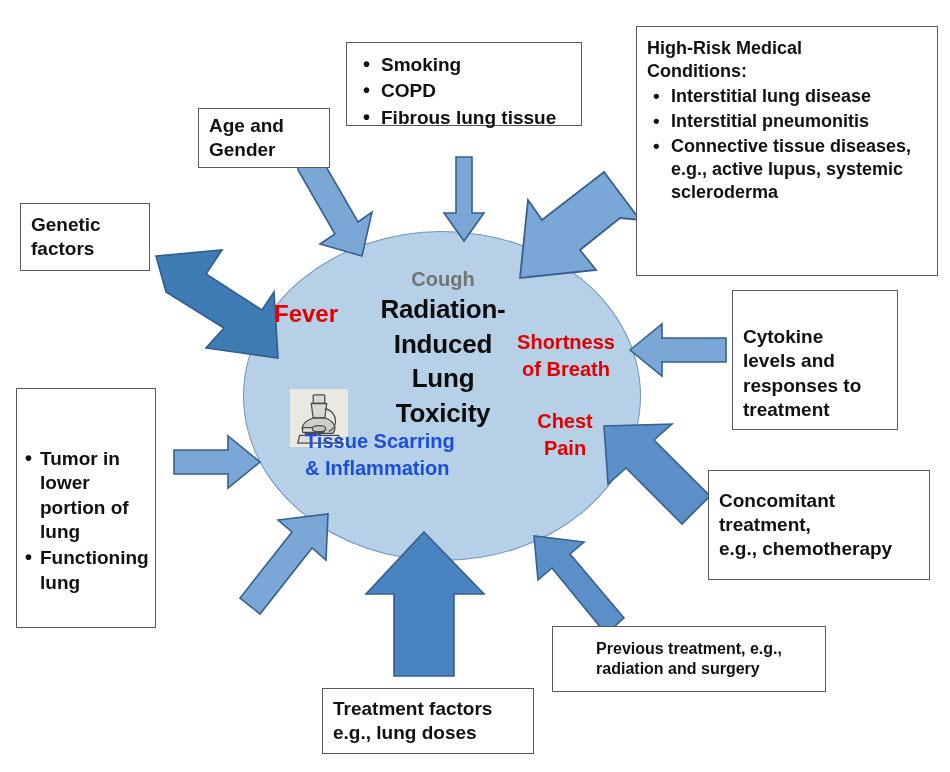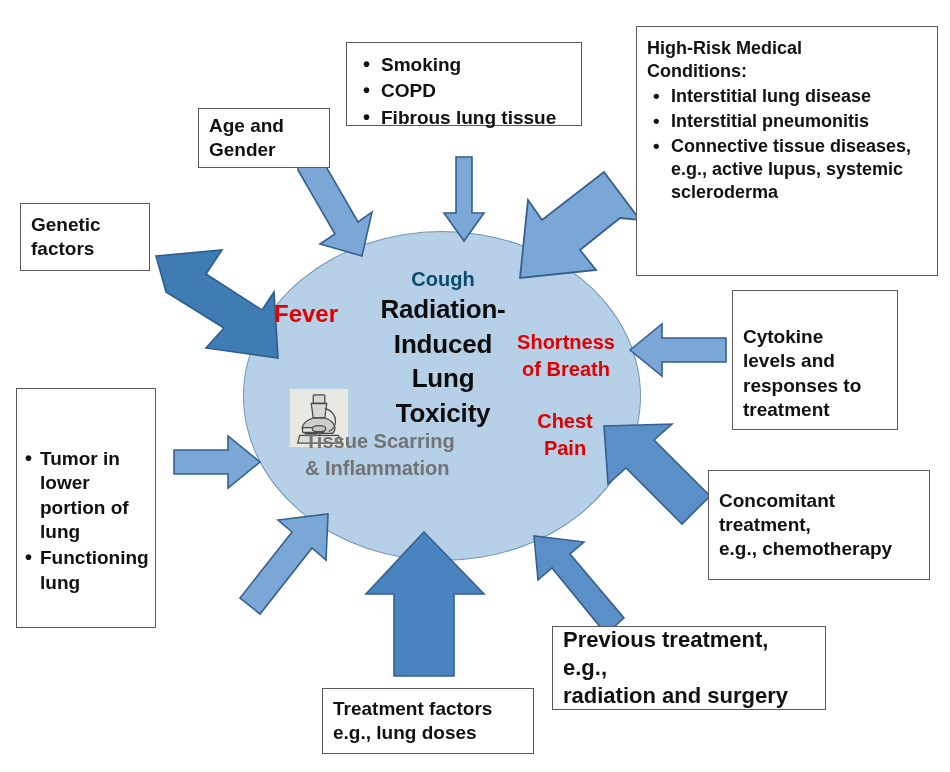--- a/index.html
+++ b/index.html
@@ -86,21 +86,21 @@
     width: 220px;
     font-size: 26px;
     color: #0d0d0d;
     letter-spacing: -0.2px;
   }
   #sym-cough {
     left: 385px;
     top: 266px;
     width: 116px;
     font-size: 20px;
-    color: #0c4a6e;
+    color: #737373;
   }
   #sym-fever {
     left: 258px;
     top: 298px;
     width: 96px;
     font-size: 24px;
     color: #e00000;
   }
   #sym-sob {
     left: 503px;
@@ -114,21 +114,21 @@
     top: 408px;
     width: 104px;
     font-size: 20px;
     color: #e00000;
   }
   #sym-scar {
     left: 305px;
     top: 428px;
     width: 250px;
     font-size: 20px;
-    color: #737373;
+    color: #1d4ed8;
     text-align: left;
   }
   #microscope {
     position: absolute;
     left: 290px;
     top: 389px;
     width: 58px;
     height: 58px;
     z-index: 7;
   }
@@ -272,18 +272,18 @@
 treatment,
 e.g., chemotherapy</div>
   </div>
 
 
   <div class="box center-v" style="left:322px; top:688px; width:212px; height:66px; font-size:19px;">
     <div style="white-space:pre-line;">Treatment factors
 e.g., lung doses</div>
   </div>
 
-  <div class="box center-v" style="left:552px; top:626px; width:274px; height:84px; font-size:22px;">
+  <div class="box center-v" style="left:552px; top:626px; width:274px; height:66px; font-size:16px;align-items:center;">
     <div style="white-space:pre-line;">Previous treatment, e.g.,
 radiation and surgery</div>
   </div>
 
 </div>
 
 </body></html>

